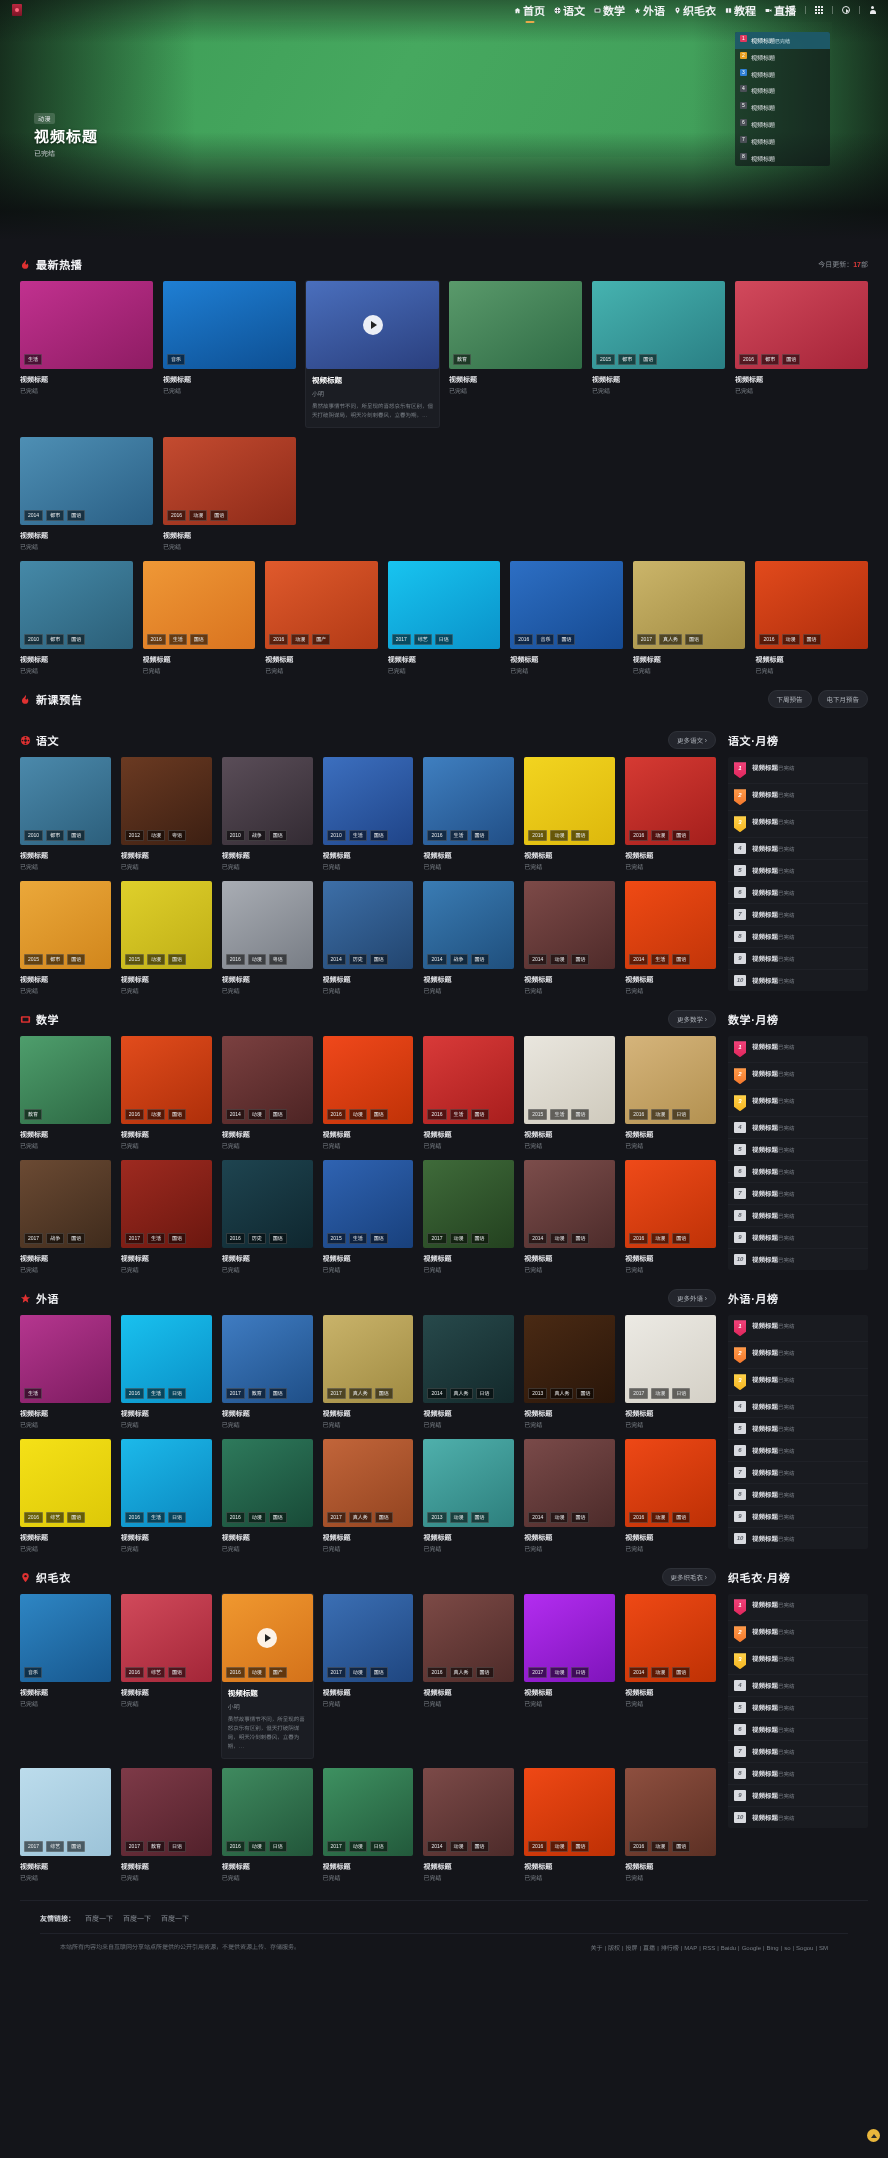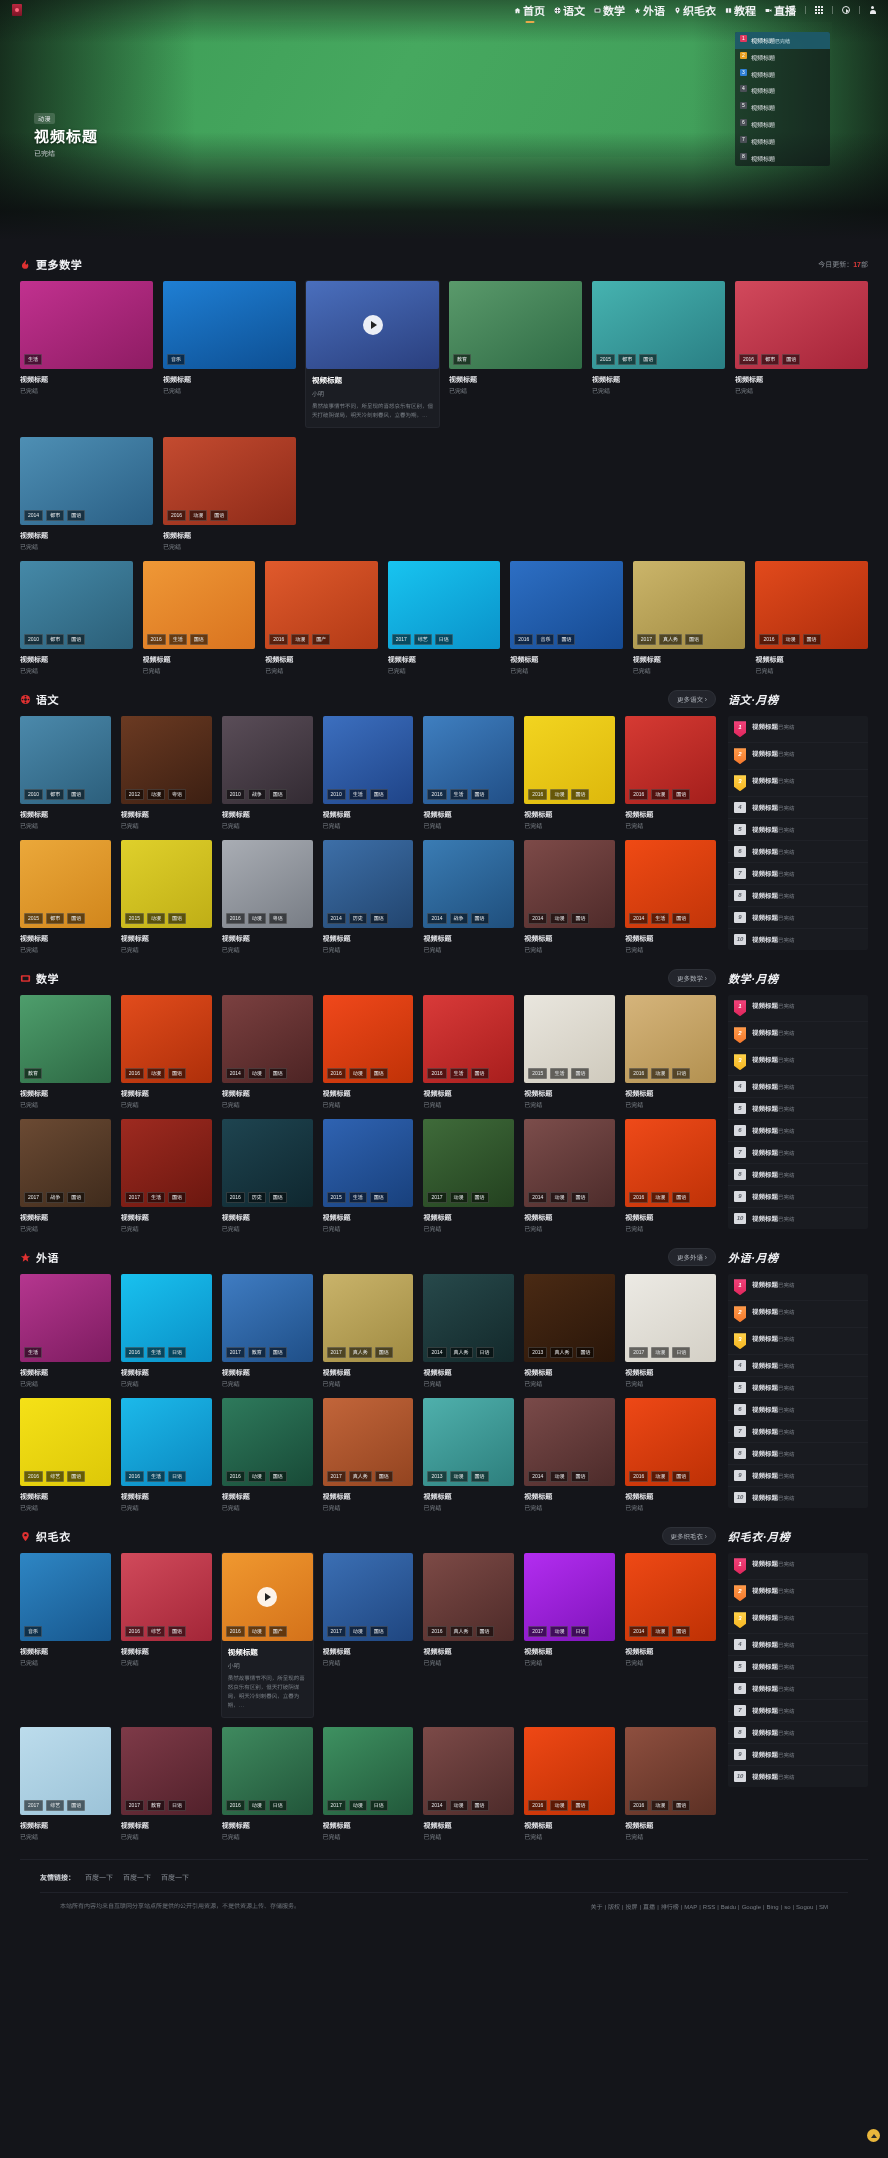--- a/index.html
+++ b/index.html
@@ -101,21 +101,21 @@
   }
   .hov-body{padding:5px 6px 7px;}
   .hov-t{font-size:7.5px;font-weight:bold;color:#fff;}
   .hov-a{font-size:6px;color:#868c93;margin-top:4px;}
   .hov-d{font-size:5.5px;color:#797f86;line-height:1.65;margin-top:4px;}
 
   
   .catrow{display:flex;gap:12px;align-items:flex-start;}
   .catmain{flex:1;min-width:0;}
   .rankcol{width:140px;flex:0 0 140px;}
-  .rank-head{display:flex;align-items:center;height:20px;margin-bottom:7px;font-style:italic;}
+  .rank-head{display:flex;align-items:center;height:20px;margin-bottom:7px;}
   .rank-title{font-size:11px;font-weight:bold;color:#f1f2f5;letter-spacing:.6px;}
   .rank-box{background:#191b20;border-radius:2px;overflow:hidden;}
   .rk{display:flex;align-items:flex-start;gap:6px;padding:5px 6px;border-bottom:1px solid #1f2127;}
   .rk:last-child{border-bottom:none;}
   .rk-n{
     position:relative;width:12px;height:16px;flex:0 0 12px;color:#fff;
     font-size:6px;font-style:italic;font-weight:bold;text-align:center;
     line-height:13px;
   }
   .rk-n.r1{background:linear-gradient(#f0437a,#e0265c);
@@ -315,21 +315,21 @@
       </div>
   </div>
 
   <div class="wrap">
 
     <div class="sec">
       <div class="sec-head">
         <svg class="sec-ic" viewBox="0 0 24 24">
           <path d="M12 2c3 4-1 6 0 9 1 2 4 1 4-2 3 3 3 8 0 11-3 2-9 2-11-2-2-4 0-8 3-10 2-2 3-4 4-6z" fill="#e03131"></path>
         </svg>
-        <div class="sec-title">更多数学</div>
+        <div class="sec-title">最新热播</div>
         <div class="sec-right">
           <div class="sec-note">
             <span>今日更新：</span><b>17</b><span>部</span>
           </div>
         </div>
       </div>
       <div class="grid" id="hot-row1">
           <div class="card">
             <div class="thumb" style="background: linear-gradient(150deg, rgb(193, 49, 143), rgb(142, 28, 99));">
               <div class="tags">
@@ -488,20 +488,32 @@
                 <span class="tag">动漫</span>
                 <span class="tag">国语</span>
               </div>
             </div>
             <div class="c-title">视频标题</div>
             <div class="c-sub">已完结</div>
           </div>
         </div>
     </div>
 
+    <div class="sec">
+      <div class="sec-head">
+        <svg class="sec-ic" viewBox="0 0 24 24">
+          <path d="M12 2c3 4-1 6 0 9 1 2 4 1 4-2 3 3 3 8 0 11-3 2-9 2-11-2-2-4 0-8 3-10 2-2 3-4 4-6z" fill="#e03131"></path>
+        </svg>
+        <div class="sec-title">新课预告</div>
+        <div class="sec-right" id="preview-btns">
+            <div class="pill">下周预告</div>
+            <div class="pill">电下月预告</div>
+          </div>
+      </div>
+    </div>
 
     <div id="cats">
         <div class="sec">
           <div class="catrow">
             <div class="catmain">
               <div class="sec-head">
                 <svg class="sec-ic" viewBox="0 0 24 24">
                   <circle cx="12" cy="12" r="10" fill="#e03131"></circle>
                   <circle cx="12" cy="12" r="3" fill="#14151a"></circle>
                   <circle cx="12" cy="5.5" r="1.9" fill="#14151a"></circle>

